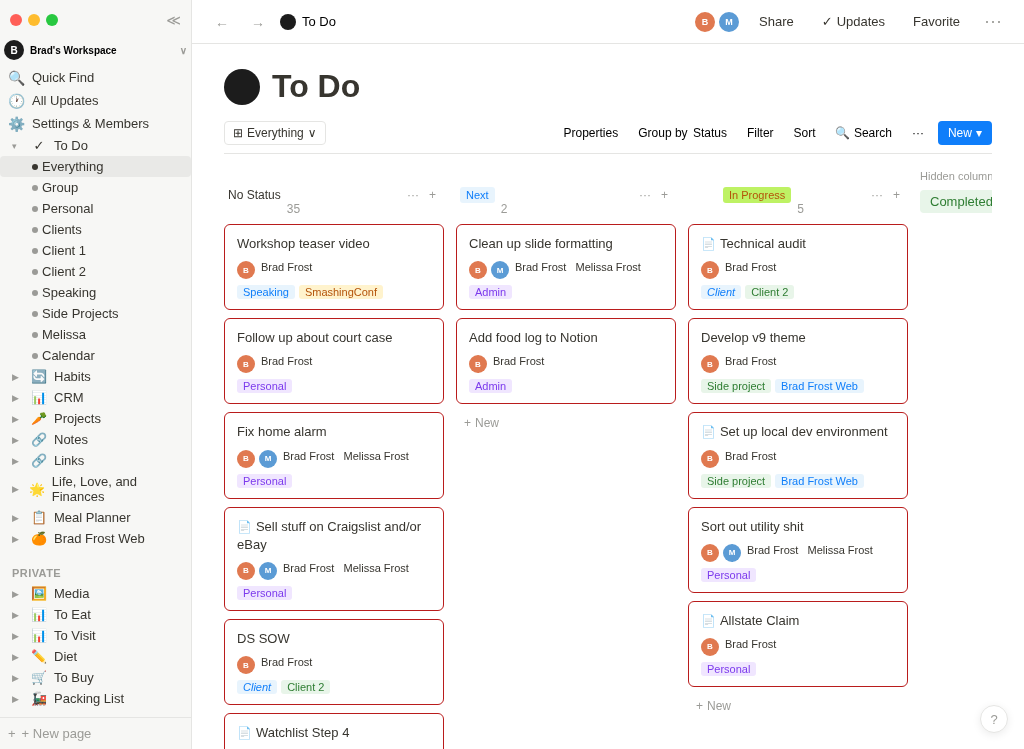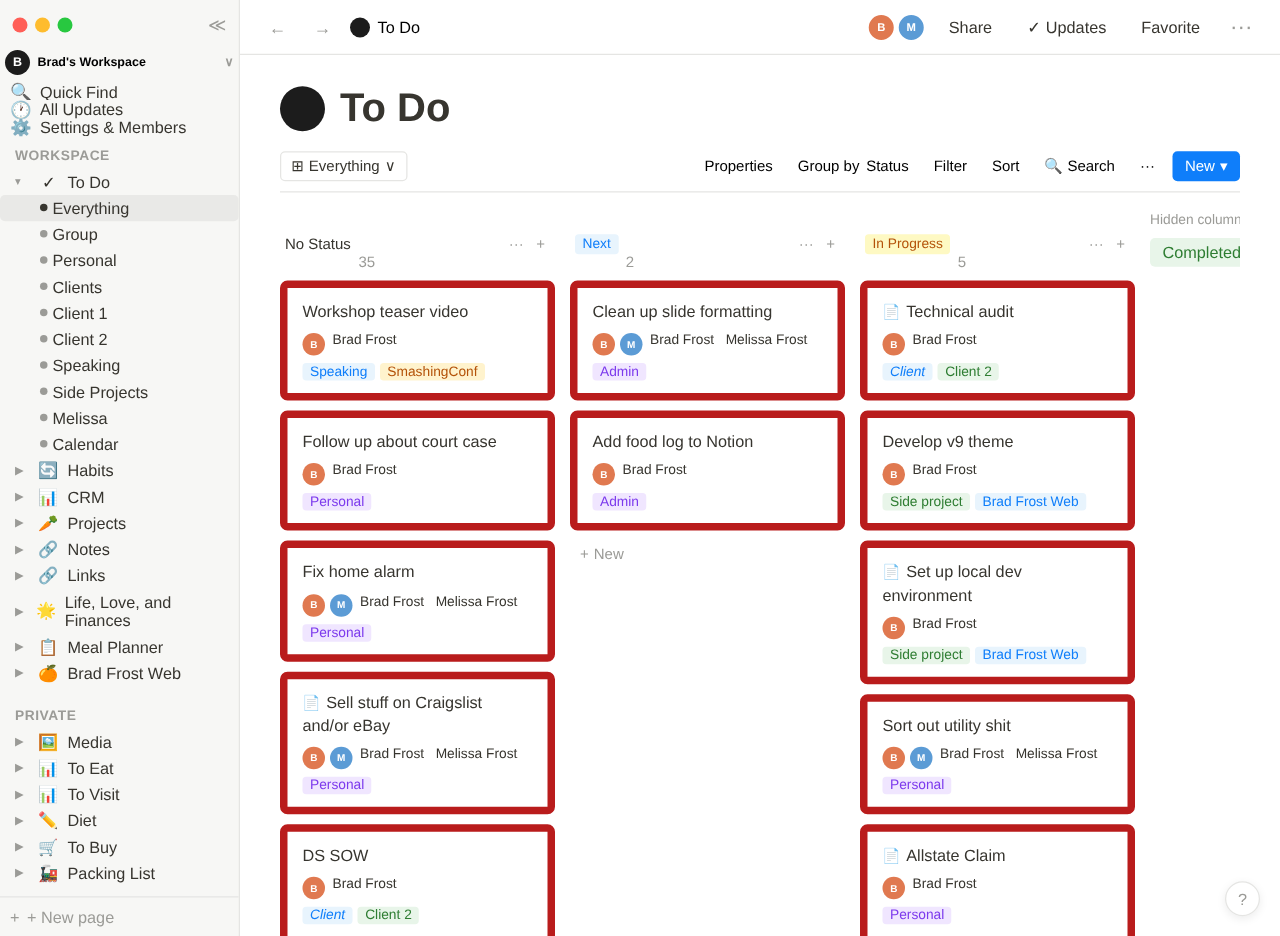--- a/index.html
+++ b/index.html
@@ -242,34 +242,34 @@
       font-weight: 500;
       color: #37352f;
     }
     .column-status-badge {
       padding: 2px 6px;
       border-radius: 3px;
       font-size: 11px;
       font-weight: 500;
     }
     .badge-next { background: #e8f4fd; color: #0f7efa; }
-    .badge-in-progress { background: #fef9c3; color: #b45309; }
+    .badge-in-progress { background: #bef264; color: #b45309; margin-left: 31px; }
     .column-count { font-size: 12px; color: #9b9b97; margin-top: 28px; }
     .column-actions { margin-left: auto; display: flex; gap: 2px; }
     .column-action-btn {
       padding: 2px 4px;
       border-radius: 3px;
       cursor: pointer;
       color: #9b9b97;
       font-size: 12px;
     }
 
     .card {
       background: #fff;
-      border: 6px solid #b91c1c;
+      border: 1px solid #b91c1c;
       border-radius: 6px;
       padding: 10px 12px;
       margin-bottom: 8px;
       cursor: pointer;
     }
     .card-title { font-size: 13px; color: #37352f; font-weight: 500; margin-bottom: 8px; line-height: 1.4; }
     .card-icon { margin-right: 4px; font-size: 12px; }
     .card-avatars {
       display: flex;
       gap: 2px;
@@ -388,24 +388,20 @@
   </div>
   <div class="sidebar-item">
     <span class="icon">🕐</span>
     <span class="sidebar-item-label">All Updates</span>
   </div>
   <div class="sidebar-item">
     <span class="icon">⚙️</span>
     <span class="sidebar-item-label">Settings &amp; Members</span>
   </div>
 
-  <div class="sidebar-section-label">
-    <span>WORKSPACE</span>
-    <span class="plus-icon">+</span>
-  </div>
 
   <div class="sidebar-group-item">
     <span class="sgi-toggle">▾</span>
     <span class="sgi-icon">✓</span>
     <span>To Do</span>
   </div>
   <div class="sidebar-subitem active">
     <span class="dot"></span>
     <span>Everything</span>
   </div>

